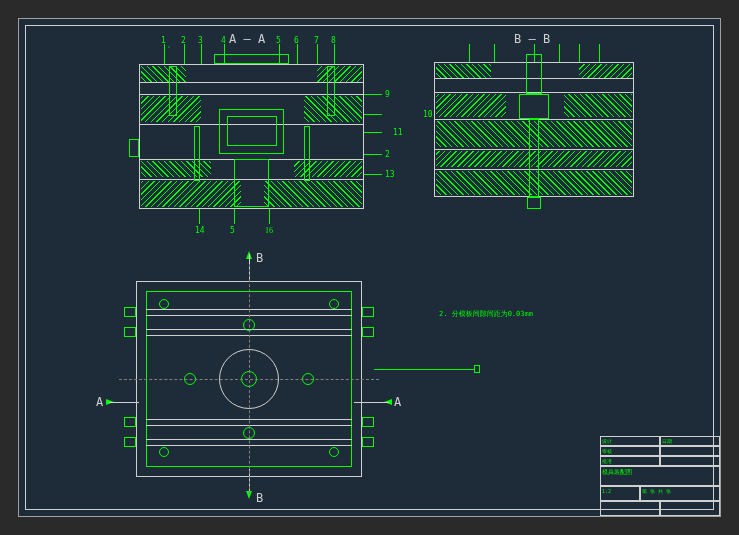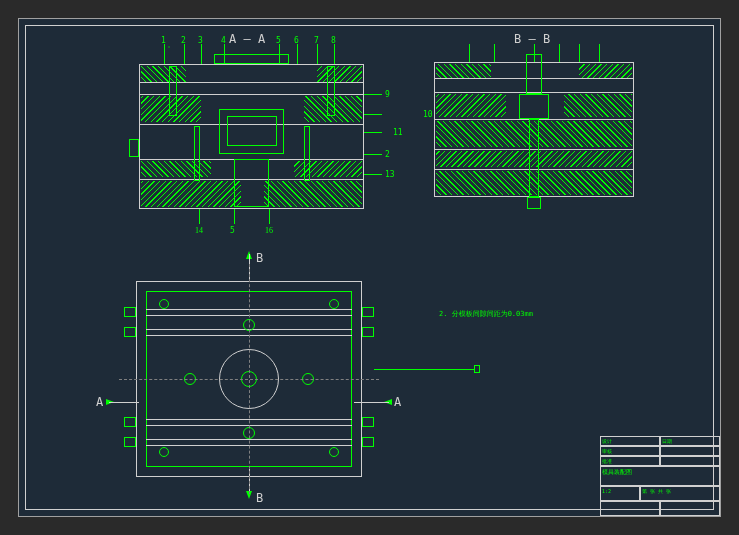--- a/index.html
+++ b/index.html
@@ -211,21 +211,21 @@
     <div class="leader" style="left:225px; top:120px; width:18px;"></div>
     <div class="txt" style="left:246px; top:36px;">9</div>
     <div class="txt" style="left:246px; top:56px;margin-left:38px;">10</div>
     <div class="txt" style="left:254px; top:74px;">11</div>
     <div class="txt" style="left:246px; top:96px;">2</div>
     <div class="txt" style="left:246px; top:116px;text-align:right;">13</div>
 
     <div class="leaderV" style="left:60px; top:155px; height:15px;"></div>
     <div class="leaderV" style="left:95px; top:155px; height:15px;"></div>
     <div class="leaderV" style="left:130px; top:155px; height:15px;"></div>
-    <div class="txt" style="left:56px; top:172px;font-family:Liberation Serif, serif;">14</div>
+    <div class="txt" style="left:56px; top:172px;">14</div>
     <div class="txt" style="left:91px; top:172px;">5</div>
     <div class="txt" style="left:126px; top:172px;font-family:Liberation Serif, serif;">16</div>
   </div>
 
   <div class="view" style="left:415px; top:35px; width:200px; height:150px;">
     <div class="txtw" style="left:80px; top:-22px;">B — B</div>
     <div class="wbox" style="left:0; top:8px; width:200px; height:135px;"></div>
     <div class="wline" style="left:0; top:24px; width:200px; height:1px;"></div>
     <div class="wline" style="left:0; top:38px; width:200px; height:1px;"></div>
     <div class="wline" style="left:0; top:65px; width:200px; height:1px;"></div>

